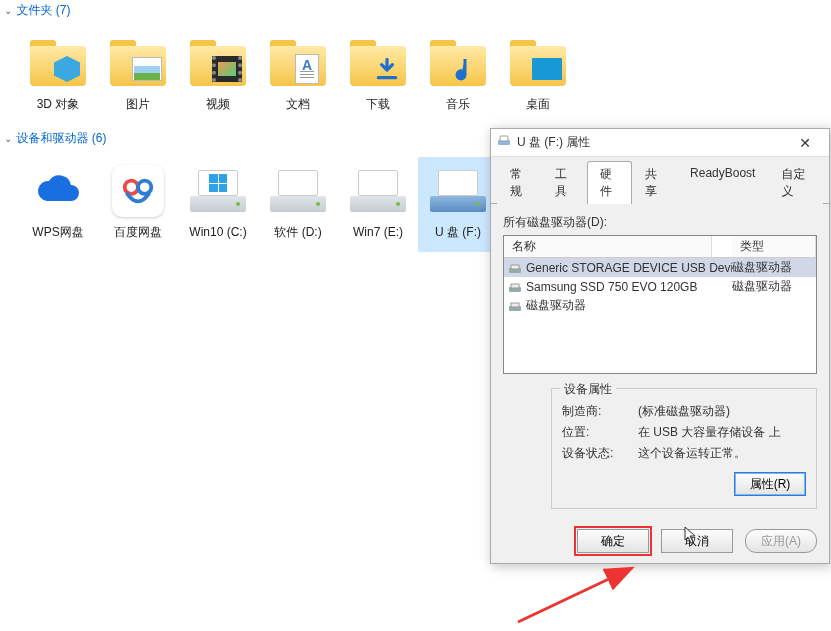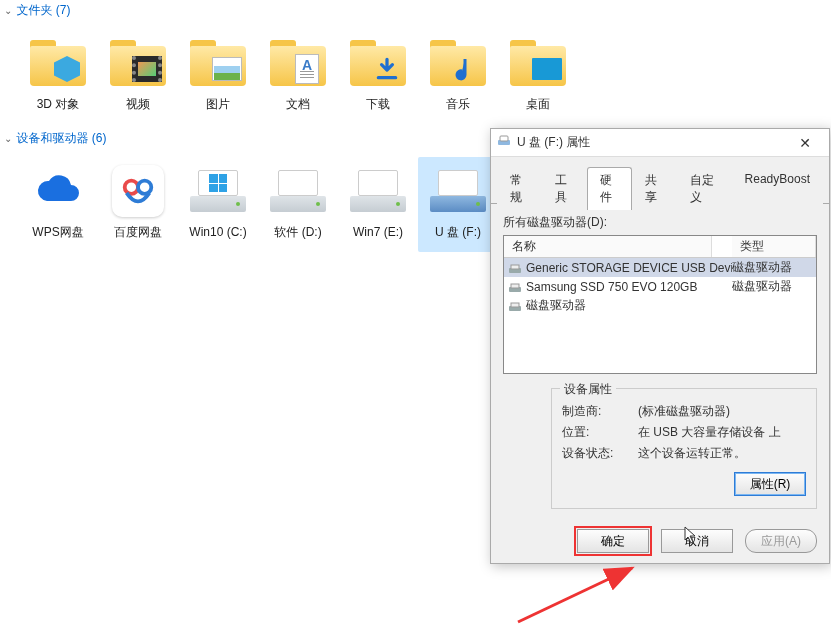--- a/index.html
+++ b/index.html
@@ -46,21 +46,21 @@
 .winlogo{width:18px;height:18px;display:grid;grid-template-columns:1fr 1fr;grid-template-rows:1fr 1fr;gap:1px;}
 .winlogo div{background:#2ea2e6;}
 .usb .body{background:linear-gradient(180deg,#8fb8e0,#5b8cc4);}
 
 
 .dialog{position:absolute;left:490px;top:128px;width:340px;background:#f0f0f0;border:1px solid #aaa;box-shadow:2px 2px 12px rgba(0,0,0,.25);}
 .titlebar{height:28px;background:#fff;display:flex;align-items:center;padding:0 6px;border-bottom:1px solid #ddd;font-size:12px;}
 .titlebar .ticon{margin-right:6px;}
 .titlebar .close{margin-left:auto;width:36px;height:22px;display:flex;align-items:center;justify-content:center;font-size:14px;cursor:pointer;}
 .tabs{display:flex;background:#f0f0f0;padding:4px 6px 0 6px;gap:0;}
-.tab{padding:4px 12px;font-size:12px;cursor:pointer;border:1px solid transparent;border-bottom:none;background:#f0f0f0;position:relative;top:6px;}
+.tab{padding:4px 12px;font-size:12px;cursor:pointer;border:1px solid transparent;border-bottom:none;background:#f0f0f0;position:relative;top:0;}
 .tab.active{background:#fff;border-color:#aaa;border-radius:3px 3px 0 0;z-index:2;}
 .dialog-body{background:#f0f0f0;padding:10px 12px 10px 12px;border-top:1px solid #aaa;margin-top:-1px;}
 .sect-label{font-size:12px;margin-bottom:4px;}
 .listbox{background:#fff;border:1px solid #888;height:139px;overflow:auto;font-size:12px;}
 .listhead{display:flex;border-bottom:1px solid #ccc;}
 .listhead div{padding:2px 8px;background:#fafafa;border-right:1px solid #ddd;}
 .lh-name{flex:1;}
 .lh-type{width:84px;margin-left:20px;}
 .row{display:flex;align-items:center;padding:1px 4px;}
 .row.sel{background:#d0d8e8;}
@@ -103,41 +103,41 @@
         </div>
       </div>
       <div class="label">3D 对象</div>
     </div>
     <div class="item">
       <div class="icon-wrap">
         <div class="folder">
           <div class="tab"></div>
           <div class="back"></div>
           <div class="overlay">
+            <div class="photo">
+              <div class="photo-inner"></div>
+            </div>
+          </div>
+        </div>
+      </div>
+      <div class="label">图片</div>
+    </div>
+    <div class="item">
+      <div class="icon-wrap">
+        <div class="folder">
+          <div class="tab"></div>
+          <div class="back"></div>
+          <div class="overlay">
             <div class="film">
               <div class="film-inner"></div>
             </div>
           </div>
         </div>
       </div>
       <div class="label">视频</div>
-    </div>
-    <div class="item">
-      <div class="icon-wrap">
-        <div class="folder">
-          <div class="tab"></div>
-          <div class="back"></div>
-          <div class="overlay">
-            <div class="photo">
-              <div class="photo-inner"></div>
-            </div>
-          </div>
-        </div>
-      </div>
-      <div class="label">图片</div>
     </div>
     <div class="item">
       <div class="icon-wrap">
         <div class="folder">
           <div class="tab"></div>
           <div class="back"></div>
           <div class="overlay">
             <div class="doc">
               <div class="lines"></div>
             </div>
@@ -273,22 +273,22 @@
         </svg>
     </span>
     <span>U 盘 (F:) 属性</span>
     <div class="close">✕</div>
   </div>
   <div class="tabs" id="tabs">
       <div class="tab">常规</div>
       <div class="tab">工具</div>
       <div class="tab active">硬件</div>
       <div class="tab">共享</div>
+      <div class="tab">ReadyBoost</div>
       <div class="tab">自定义</div>
-      <div class="tab">ReadyBoost</div>
     </div>
   <div class="dialog-body">
     <div class="sect-label">所有磁盘驱动器(D):</div>
     <div class="listbox">
       <div class="listhead">
         <div class="lh-name">名称</div>
         <div class="lh-type">类型</div>
       </div>
       <div id="rows">
           <div class="row sel">

